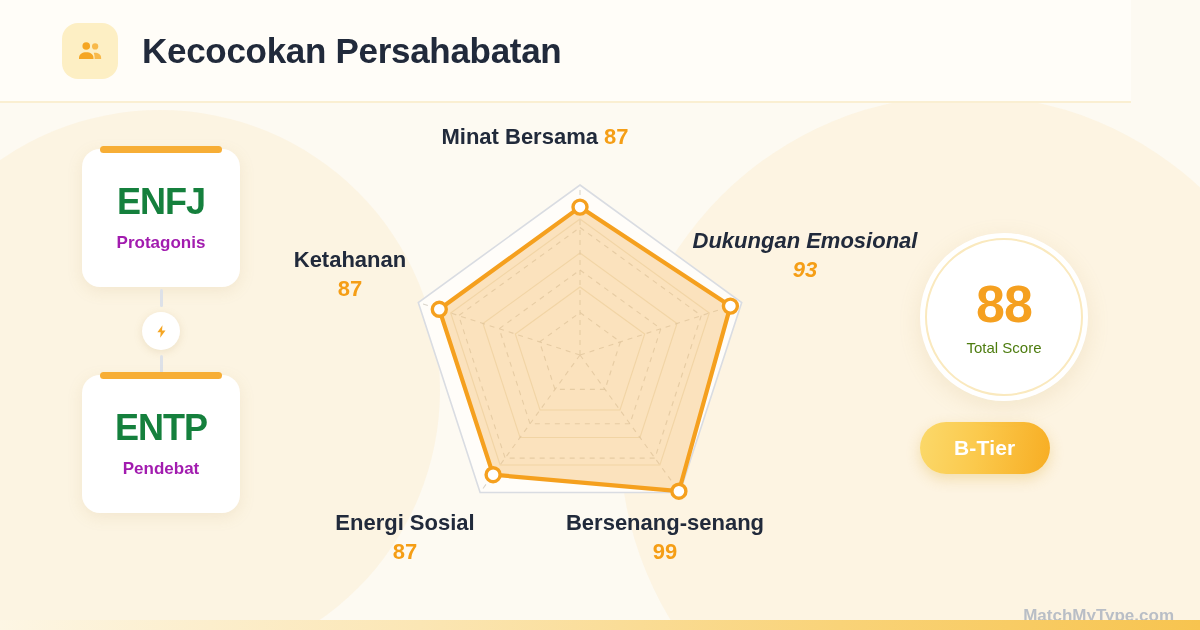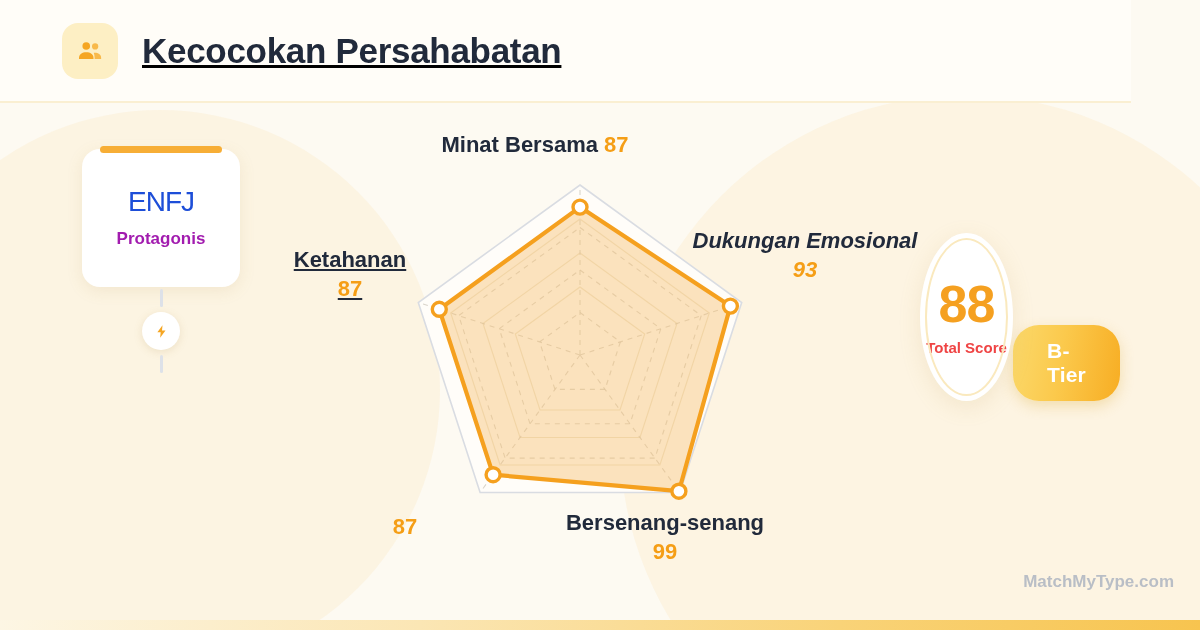--- a/index.html
+++ b/index.html
@@ -32,21 +32,20 @@
   }
 
   
   .header {
     position:absolute; left:0; top:0; width:1131px; height:103px;
     background:#FFFDF8;
     border-bottom:2px solid #FAEFD2;
     display:flex; align-items:center;
     padding-left:62px;
     z-index:5;
-    text-decoration:underline;
   }
   .header-icon {
     width:56px; height:56px; border-radius:16px;
     background:#FDEFC4;
     display:flex; align-items:center; justify-content:center;
     flex:0 0 auto;
   }
   .header-title {
     margin-left:24px;
     font-size:35px; font-weight:bold; letter-spacing:-.3px;
@@ -73,22 +72,22 @@
     align-items:center; justify-content:center;
     overflow:visible;
   }
   .type-card::before {
     content:"";
     position:absolute; top:-3px; left:18px; right:18px;
     height:7px; border-radius:4px;
     background:#F7AE36;
   }
   .type-code {
-    font-size:28px; font-weight:normal; letter-spacing:-1px;
-    color:#1d4ed8; line-height:1;
+    font-size:36px; font-weight:bold; letter-spacing:-1px;
+    color:#15803d; line-height:1;
   }
   .type-name {
     margin-top:13px;
     font-size:17px; font-weight:bold; color:#a21caf;
   }
   .connector {
     height:88px; width:100%;
     display:flex; flex-direction:column;
     align-items:center; justify-content:center;
     position:relative;
@@ -112,21 +111,21 @@
     position:absolute; text-align:center;
     color:#212A3B; font-weight:bold; font-size:22px; line-height:1.12;
     white-space:nowrap;
   }
   .axis-label .val { color:#F59E16; }
   .axis-label .val.block { display:block; margin-top:4px; }
 
   
   .score-area {
     position:absolute; left:920px; top:130px; width:200px;
-    display:flex; flex-direction:row; align-items:flex-end;
+    display:flex; flex-direction:column; align-items:flex-start;
   }
   .score-circle {
     position:relative;
     width:168px; height:168px; border-radius:50%;
     background:#FFFFFF;
     box-shadow:0 6px 22px rgba(190,160,90,.16);
     display:flex; flex-direction:column;
     align-items:center; justify-content:center;
   }
   .score-circle::after {
@@ -134,35 +133,35 @@
     position:absolute; inset:5px;
     border-radius:50%;
     border:2px solid #FAE9BE;
   }
   .score-value {
     font-size:52px; font-weight:bold; color:#F5A020;
     line-height:1; letter-spacing:-1px;
   }
   .score-caption {
     margin-top:9px;
-    font-size:15px; font-weight:bold; color:#ef4444;
+    font-size:15px; font-weight:normal; color:#4d7c0f;
   }
   .tier-badge {
     margin-top:21px;
     padding:14px 34px;
     border-radius:26px;
     background:linear-gradient(100deg,#FBD96B 0%,#FBC94C 45%,#F7AD23 100%);
     box-shadow:0 5px 14px rgba(220,170,50,.30);
     color:#FFFFFF; font-size:21px; font-weight:bold;
     letter-spacing:.2px;
   }
 
   
   .footer-brand {
-    position:absolute; right:26px; bottom:38px;
+    position:absolute; right:26px; bottom:4px;
     font-size:17px; font-weight:bold; color:#B9BEC6;
     z-index:6;
   }
   .bottom-bar {
     position:absolute; left:0; bottom:0; width:1200px; height:10px;
     background:linear-gradient(90deg,#FDF6E4 0%,#FBE6B4 35%,#F9D378 70%,#F7C44F 100%);
     z-index:7;
   }
 </style>
 </head>
@@ -197,20 +196,24 @@
       <div class="connector">
         <div class="conn-line"></div>
         <div class="conn-bubble">
           <svg width="15" height="15" viewBox="0 0 24 24" aria-hidden="true">
             <path d="M13.6 2 5.4 13.2h5.3L9.8 22l8.6-11.6h-5.6z" fill="#F5A623"></path>
           </svg>
         </div>
         <div class="conn-line"></div>
       </div>
 
+      <div class="type-card">
+        <div class="type-code">ENTP</div>
+        <div class="type-name">Pendebat</div>
+      </div>
 
     </div>
 
     <div class="chart-wrap">
 
       <svg class="chart-svg" width="670" height="527" viewBox="0 0 670 527" aria-hidden="true">
 
         <polygon id="grid-outer" fill="#FFFDF9" stroke="#D9DCE2" stroke-width="1.6" points="330.0,82.0 491.7,199.5 429.9,389.5 230.1,389.5 168.3,199.5"></polygon>
 
         <polygon class="ring-solid" id="ring-80" fill="none" stroke="#EADFC6" stroke-width="1.1" opacity=".85" points="330.0,116.0 459.3,210.0 409.9,362.0 250.1,362.0 200.7,210.0"></polygon>
@@ -233,40 +236,41 @@
 
         <g id="vertices">
             <circle cx="330.0" cy="104.1" r="7" fill="#FFFFFF" stroke="#F5A01E" stroke-width="3.4"></circle>
             <circle cx="480.4" cy="203.1" r="7" fill="#FFFFFF" stroke="#F5A01E" stroke-width="3.4"></circle>
             <circle cx="428.9" cy="388.2" r="7" fill="#FFFFFF" stroke="#F5A01E" stroke-width="3.4"></circle>
             <circle cx="243.1" cy="371.7" r="7" fill="#FFFFFF" stroke="#F5A01E" stroke-width="3.4"></circle>
             <circle cx="189.3" cy="206.3" r="7" fill="#FFFFFF" stroke="#F5A01E" stroke-width="3.4"></circle>
           </g>
       </svg>
 
-      <div class="axis-label" style="left:115px; top:30px; width:340px;">
+      <div class="axis-label" style="left:115px; top:22px; width:340px;">
         <span>Minat Bersama</span>
         <span class="val">87</span>
       </div>
 
       <div class="axis-label" style="left:440px; top:126px; width:230px;font-style:italic;">
         <span>Dukungan Emosional</span>
         <span class="val block">93</span>
       </div>
 
       <div class="axis-label" style="left:250px; top:408px; width:330px;">
         <span>Bersenang-senang</span>
         <span class="val block">99</span>
       </div>
 
       <div class="axis-label" style="left:5px; top:408px; width:300px;">
+        <span>Energi Sosial</span>
         <span class="val block">87</span>
       </div>
 
-      <div class="axis-label" style="left:-15px; top:145px; width:230px;text-decoration:underline;">
+      <div class="axis-label" style="left:-15px; top:145px; width:230px;">
         <span>Ketahanan</span>
         <span class="val block">87</span>
       </div>
 
     </div>
 
     <div class="score-area">
       <div class="score-circle">
         <div class="score-value">88</div>
         <div class="score-caption">Total Score</div>

